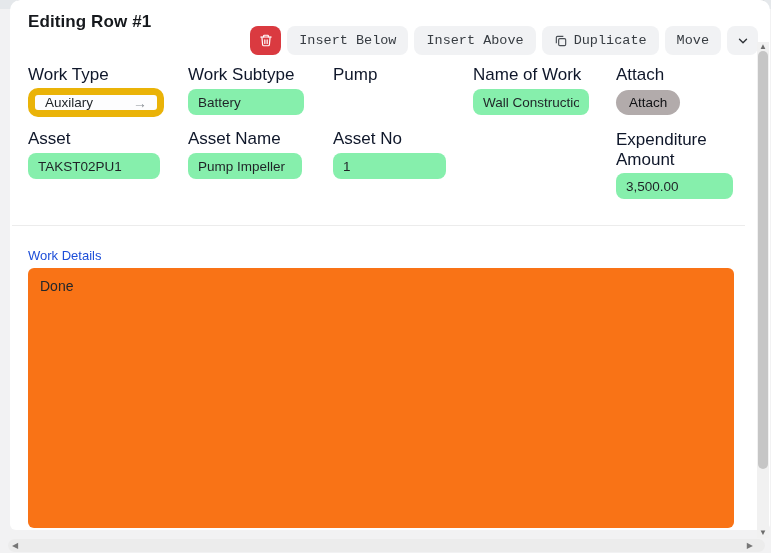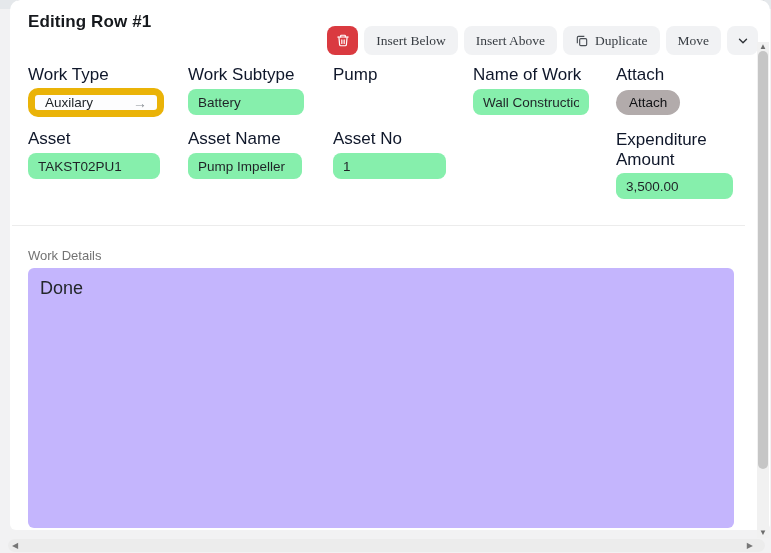--- a/index.html
+++ b/index.html
@@ -19,21 +19,21 @@
 
   
   .panel { position:absolute; left:10px; top:0; width:760px; height:530px;
            background:#ffffff; border-radius:10px 10px 6px 6px; z-index:2; }
 
   .panel-header { position:absolute; left:0; top:0; width:100%; height:56px; }
   .page-title { position:absolute; left:18px; top:12px; font-size:17px; font-weight:700; color:#16191d; letter-spacing:.1px; }
 
   .header-actions { position:absolute; right:12px; top:8px; display:flex; gap:6px; align-items:center; height:30px; }
   .btn { display:inline-flex; align-items:center; gap:6px; height:29px; padding:0 12px;
-         background:#f1f2f4; border:none; border-radius:8px; font-family:Liberation Serif, serif;
+         background:#f1f2f4; border:none; border-radius:8px; font-family:Liberation Mono, monospace;
          font-size:13.5px; color:#373c42; cursor:pointer; white-space:nowrap;margin-top:35px; }
   .btn-icon-only { width:31px; padding:0; justify-content:center; }
   .btn-danger { background:#da3a40; }
 
   
   .field-label { position:absolute; font-size:17px; color:#0f172a; line-height:17px; }
   .field-input { position:absolute; height:26px; background:#86efac; border:none; border-radius:8px;
                  padding:0 10px; font-family:"Liberation Sans",sans-serif; font-size:13.5px; color:#1f2327; }
   .col1 { left:18px; }  .col2 { left:178px; }  .col3 { left:323px; }  .col4 { left:463px; }  .col5 { left:606px; }
   .lrow1 { top:66px; }  .crow1 { top:89px; }
@@ -47,24 +47,24 @@
 
   .attach-btn { position:absolute; left:606px; top:90px; height:25px; padding:0 13px;
                 background:#b2abab; border:none; border-radius:13px; font-family:"Liberation Sans",sans-serif;
                 font-size:13.5px; font-weight:500; color:#101114; cursor:pointer; }
 
   .exp-label { width:92px; line-height:20px; }
   .exp-input { top:173px; width:117px; }
 
   .divider { position:absolute; left:2px; top:225px; width:733px; height:1px; background:#ececec; }
 
-  .wd-label { position:absolute; left:18px; top:248px; font-size:13px; color:#737373; }
-  .wd-area { position:absolute; left:18px; top:268px; width:706px; height:260px; background:#c4b5fd;
+  .wd-label { position:absolute; left:18px; top:248px; font-size:13px; color:#1d4ed8; }
+  .wd-area { position:absolute; left:18px; top:268px; width:706px; height:260px; background:#f97316;
              border:none; border-radius:6px; padding:10px 12px; font-family:"Liberation Sans",sans-serif;
-             font-size:18px; color:#23272b; resize:none; outline:none; }
+             font-size:14px; color:#23272b; resize:none; outline:none; }
 
   
   .v-scrollbar { position:absolute; left:757px; top:42px; width:12px; height:496px; background:#f1f1f1; z-index:3; }
   .v-thumb { position:absolute; left:1px; top:9px; width:10px; height:418px; background:#c6c6c6; border-radius:5px; }
   .sb-arrow { position:absolute; font-size:8px; color:#6d6d6d; line-height:8px; width:100%; text-align:center; }
   .v-up { top:1px; } .v-down { bottom:1px; }
 
   .h-scrollbar { position:absolute; left:8px; top:539px; width:757px; height:13px; background:#ececec;
                  border-radius:7px; z-index:3; }
   .h-arrow { position:absolute; top:2px; font-size:8px; color:#777; line-height:9px; }

